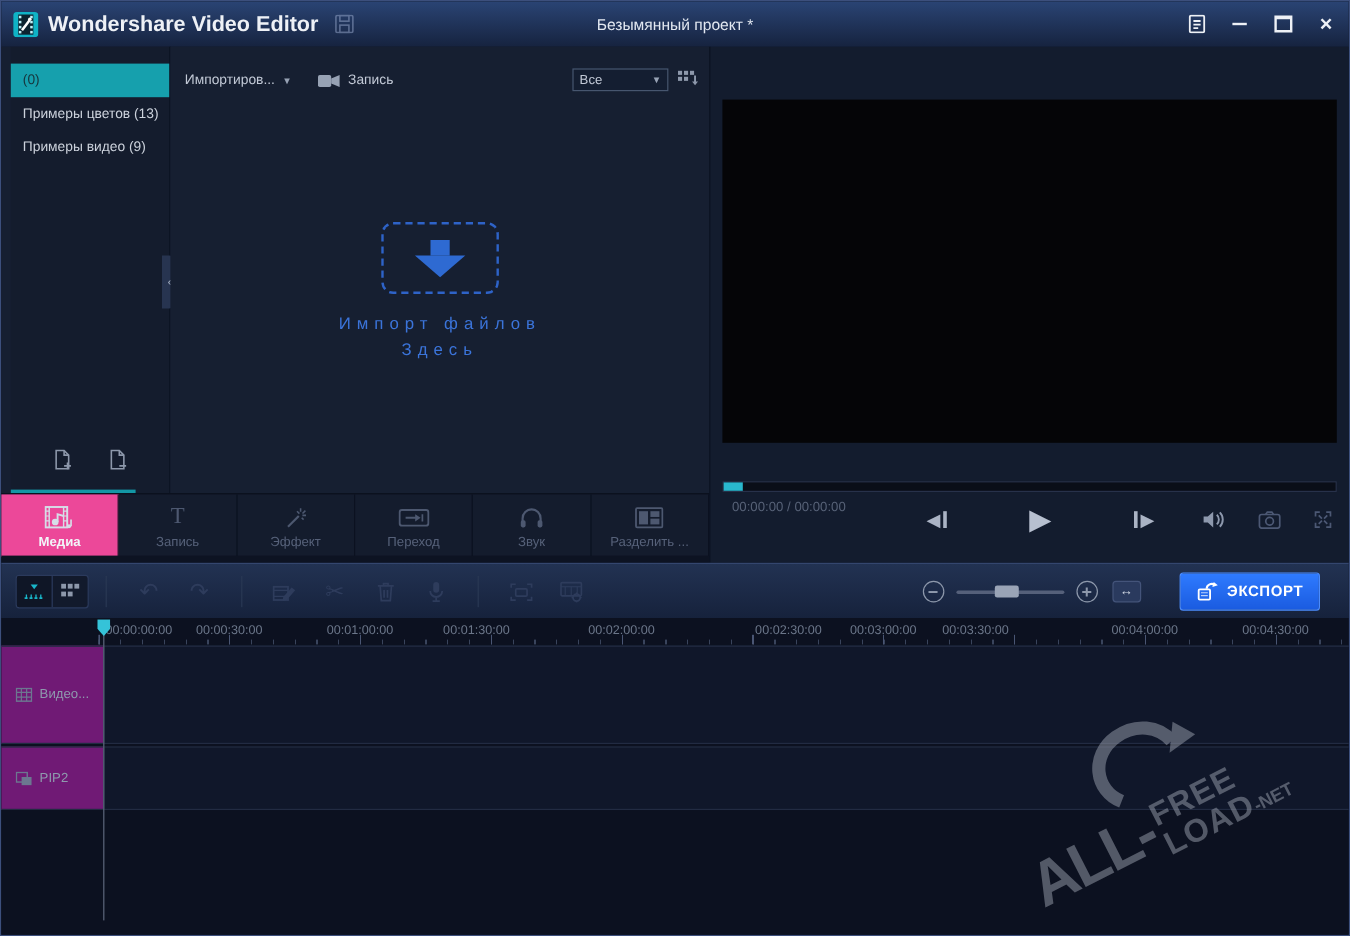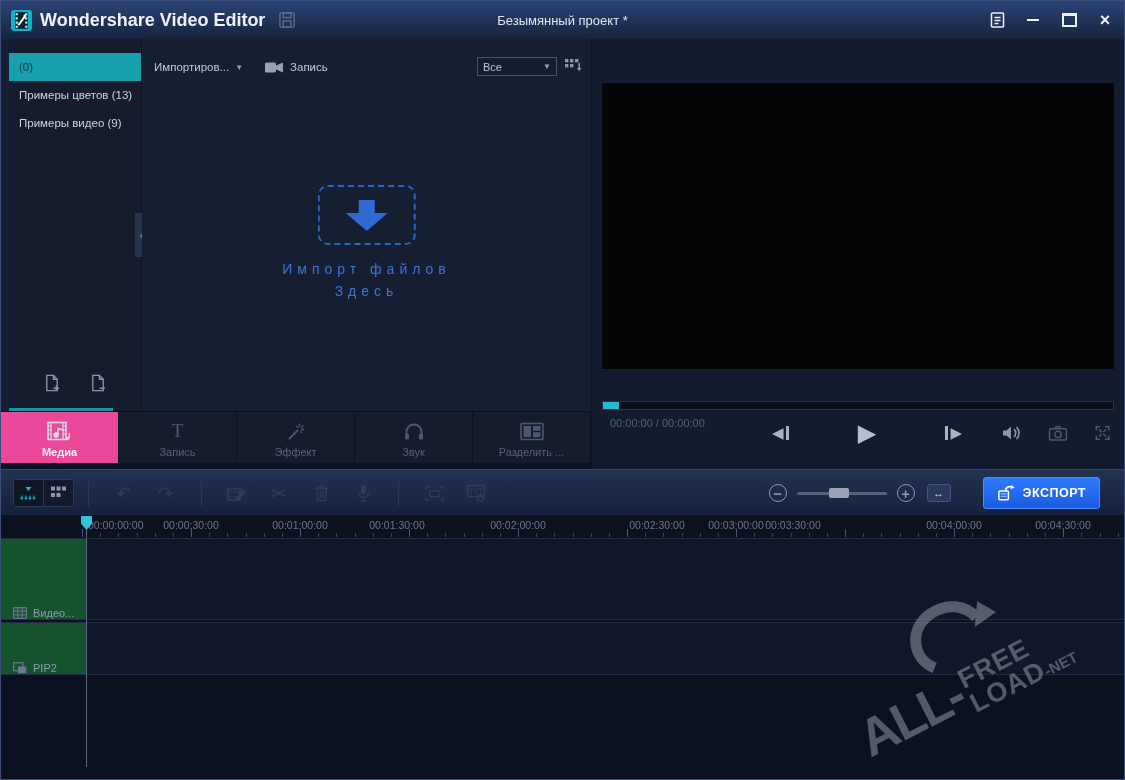--- a/index.html
+++ b/index.html
@@ -103,22 +103,22 @@
   .ruler{position:absolute;left:0;top:0;width:100%;height:23px;border-bottom:1px solid #242d44;}
   .rlabel{position:absolute;top:4px;font-size:10.5px;color:#6b7689;white-space:nowrap;}
   .rlabel.ctr{transform:translateX(-50%);}
   .ticks-minor{position:absolute;left:81px;right:0;bottom:1px;height:4px;
     background:repeating-linear-gradient(to right,#39445c 0 1px,transparent 1px 18.17px);}
   .ticks-major{position:absolute;left:81px;right:0;bottom:1px;height:8px;
     background:repeating-linear-gradient(to right,#4a5674 0 1px,transparent 1px 109px);}
   .track{position:absolute;left:0;width:100%;display:flex;}
   .track1{top:23px;height:82px;}
   .track2{top:107px;height:53px;}
-  .thead{width:85px;box-sizing:border-box;background:#14532d;border-top:1px solid #222b42;border-bottom:1px solid #222b42;
-    display:flex;align-items:flex-end;gap:6px;padding-left:12px;font-size:11px;color:#8e99ad;}
+  .thead{width:85px;box-sizing:border-box;background:#701a75;border-top:1px solid #222b42;border-bottom:1px solid #222b42;
+    display:flex;align-items:center;gap:6px;padding-left:12px;font-size:11px;color:#8e99ad;}
   .tbody{flex:1;background:#10172a;border-top:1px solid #222b42;border-bottom:1px solid #222b42;border-left:1px solid #242d44;}
   .playhead-line{position:absolute;left:85px;top:13px;bottom:14px;width:1px;background:#5c667c;}
   .playhead-flag{position:absolute;left:80px;top:1px;width:11px;height:14px;background:#35c3d8;
     clip-path:polygon(0 0,100% 0,100% 55%,50% 100%,0 55%);}
 
   
   .watermark{position:absolute;right:-14px;bottom:6px;width:300px;height:190px;transform:rotate(-27deg);
     opacity:.5;color:#9aa0ad;pointer-events:none;}
   .wm-row{position:absolute;left:10px;top:70px;display:flex;align-items:flex-start;}
   .wm-big{font-size:52px;font-weight:900;line-height:.9;letter-spacing:-2px;}
@@ -321,20 +321,31 @@
       <span class="ticon">
         <svg width="21" height="21" viewBox="0 0 21 21" stroke="currentColor" fill="none" stroke-width="1.8">
           <path d="M4 18L13 9"></path>
           <path d="M14.5 2.5v3M11.5 5l2 2M18.5 4.5l-2.4 2.4M19 8.5h-3M17 12l-1.6-1.6" stroke-width="1.3"></path>
         </svg>
       </span>
       <span class="tlabel">Эффект</span>
     </div>
     <div class="tab">
       <span class="ticon">
+        <svg width="26" height="17" viewBox="0 0 26 17" stroke="currentColor" fill="none" stroke-width="1.6">
+          <rect x="1" y="2" width="24" height="13" rx="2"></rect>
+          <path d="M6 8.5h10"></path>
+            <path d="M14 5.5l4.5 3-4.5 3z" fill="currentColor" stroke="none"></path>
+          <path d="M20 5.5v6" stroke-width="1.4"></path>
+        </svg>
+      </span>
+      <span class="tlabel">Переход</span>
+    </div>
+    <div class="tab">
+      <span class="ticon">
         <svg width="22" height="20" viewBox="0 0 22 20" stroke="currentColor" fill="none" stroke-width="1.8">
           <path d="M3.5 15v-4a7.5 7.5 0 0 1 15 0v4"></path>
           <rect x="2" y="12.5" width="4" height="6" rx="1.5" fill="currentColor" stroke="none"></rect>
           <rect x="16" y="12.5" width="4" height="6" rx="1.5" fill="currentColor" stroke="none"></rect>
         </svg>
       </span>
       <span class="tlabel">Звук</span>
     </div>
     <div class="tab">
       <span class="ticon">
@@ -433,21 +444,21 @@
     <div class="ruler">
       <div class="ticks-minor"></div>
       <div class="ticks-major"></div>
       <span class="rlabel" style="left:87px">00:00:00:00</span>
       <span class="rlabel ctr" style="left:190px">00:00:30:00</span>
       <span class="rlabel ctr" style="left:299px">00:01:00:00</span>
       <span class="rlabel ctr" style="left:396px">00:01:30:00</span>
       <span class="rlabel ctr" style="left:517px">00:02:00:00</span>
       <span class="rlabel ctr" style="left:656px">00:02:30:00</span>
       <span class="rlabel ctr" style="left:735px">00:03:00:00</span>
-      <span class="rlabel ctr" style="left:792px">00:03:30:00</span>
+      <span class="rlabel ctr" style="left:812px">00:03:30:00</span>
       <span class="rlabel ctr" style="left:953px">00:04:00:00</span>
       <span class="rlabel ctr" style="left:1062px">00:04:30:00</span>
     </div>
 
     <div class="track track1">
       <div class="thead">
         <svg width="14" height="12" viewBox="0 0 14 12" stroke="#6b7astroke" fill="none">
           <rect x="0.7" y="0.7" width="12.6" height="10.6" stroke="#6c7790" stroke-width="1.2"></rect>
           <path d="M4.8.7v10.6M9.2.7v10.6M.7 4h12.6M.7 8h12.6" stroke="#6c7790" stroke-width="1"></path>
         </svg>

